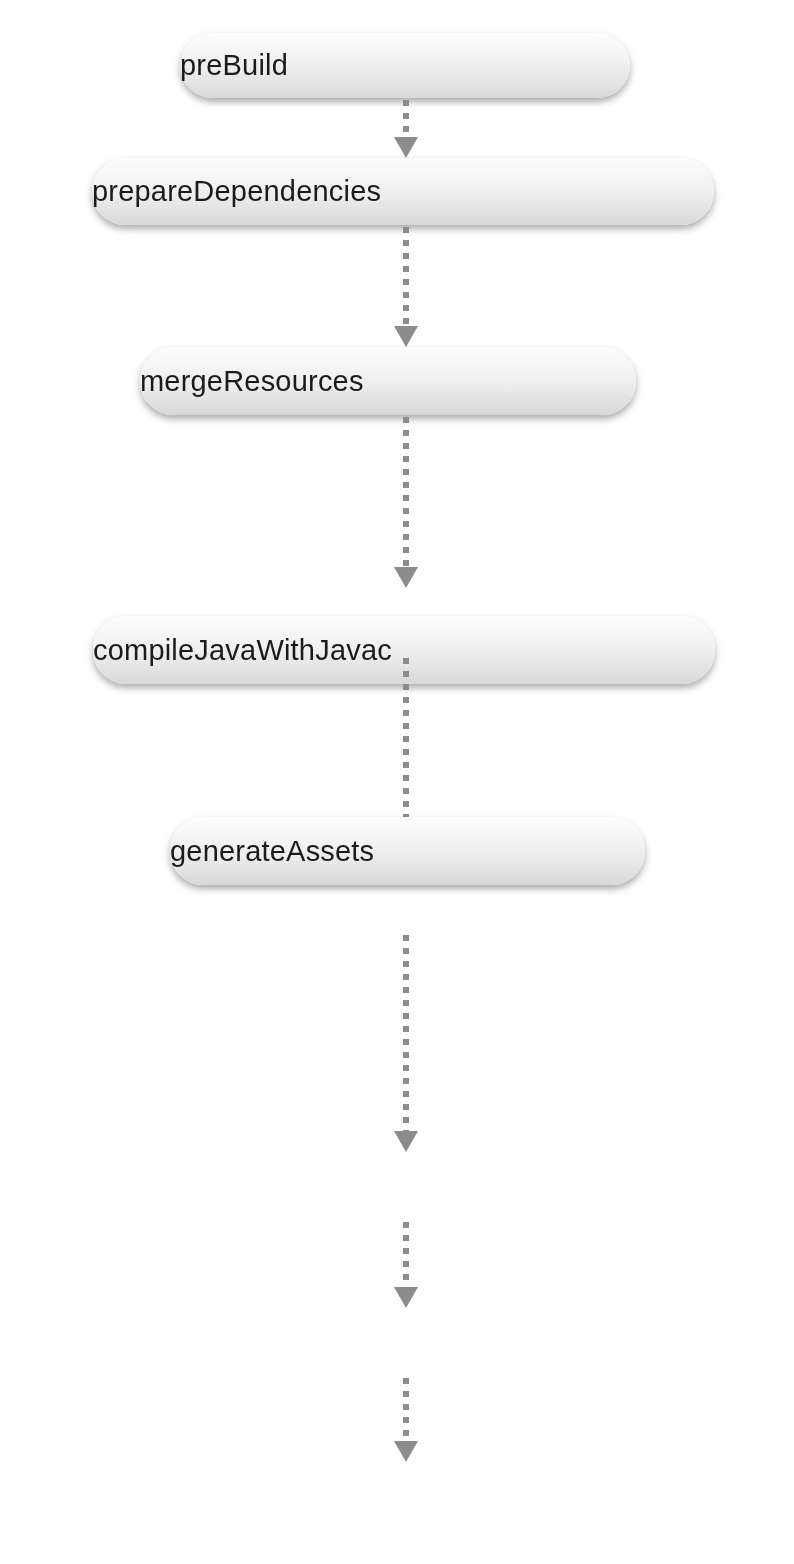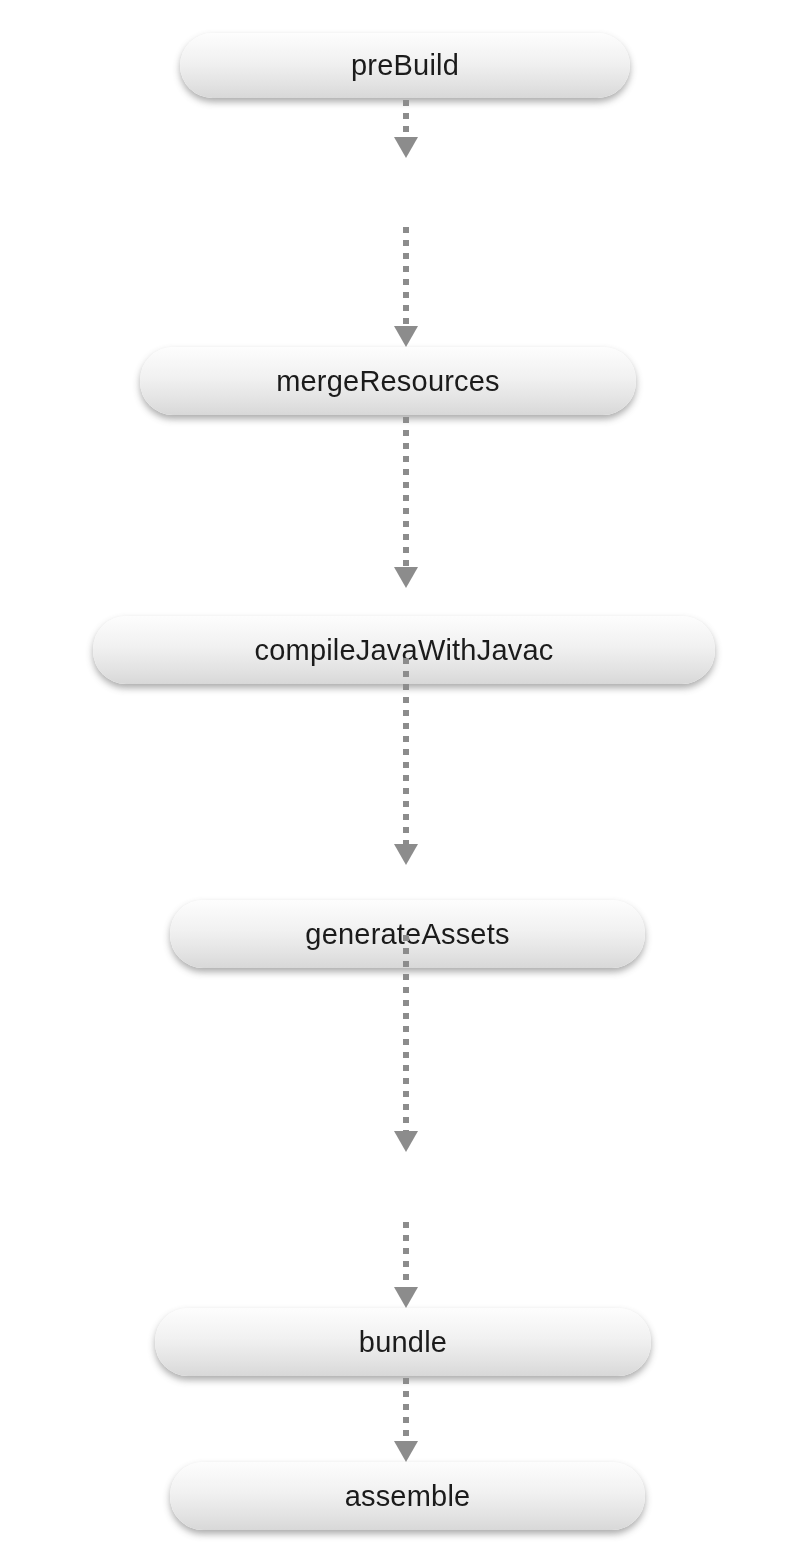--- a/index.html
+++ b/index.html
@@ -15,35 +15,35 @@
     background: #ffffff;
     overflow: hidden;
   }
   .node {
     position: absolute;
     border-radius: 33px;
     background: linear-gradient(to bottom, #fdfdfd 0%, #f1f1f1 45%, #e2e2e2 80%, #d8d8d8 100%);
     box-shadow: 0 4px 7px rgba(70, 70, 70, 0.45);
     display: flex;
     align-items: center;
-    justify-content: center;
+    justify-content: flex-start;
   }
   .node .label {
     font-size: 29px;
     font-weight: 400;
     color: #1b1b1b;
     letter-spacing: 0.2px;
     white-space: nowrap;
   }
   
   .n0 { left: 180px; top: 33px;   width: 450px; height: 65px; }
   .n1 { left: 92px;  top: 158px;  width: 622px; height: 67px; }
   .n2 { left: 140px; top: 347px;  width: 496px; height: 68px; }
   .n3 { left: 93px;  top: 616px;  width: 622px; height: 68px; }
-  .n4 { left: 170px; top: 900px;  width: 475px; height: 68px; }
+  .n4 { left: 170px; top: 817px;  width: 475px; height: 68px; }
   .n5 { left: 133px; top: 1152px; width: 542px; height: 68px; }
   .n6 { left: 155px; top: 1308px; width: 496px; height: 68px; }
   .n7 { left: 170px; top: 1462px; width: 475px; height: 68px; }
 
   .edge {
     position: absolute;
     left: 391px;
     width: 30px;
   }
   .edge .line {
@@ -84,20 +84,23 @@
 
   <div class="node n0">
     <span class="label">preBuild</span>
   </div>
 
   <div class="edge e0">
     <div class="line"></div>
     <div class="head"></div>
   </div>
 
+  <div class="node n1">
+    <span class="label">prepareDependencies</span>
+  </div>
 
   <div class="edge e1">
     <div class="line"></div>
     <div class="head"></div>
   </div>
 
   <div class="node n2">
     <span class="label">mergeResources</span>
   </div>
 
@@ -123,26 +126,20 @@
     <div class="line"></div>
     <div class="head"></div>
   </div>
 
 
   <div class="edge e5">
     <div class="line"></div>
     <div class="head"></div>
   </div>
 
-  <div class="node n6">
-    <span class="label">bundle</span>
-  </div>
 
   <div class="edge e6">
     <div class="line"></div>
     <div class="head"></div>
   </div>
 
-  <div class="node n7">
-    <span class="label">assemble</span>
-  </div>
 
 </div>
 
 </body></html>

